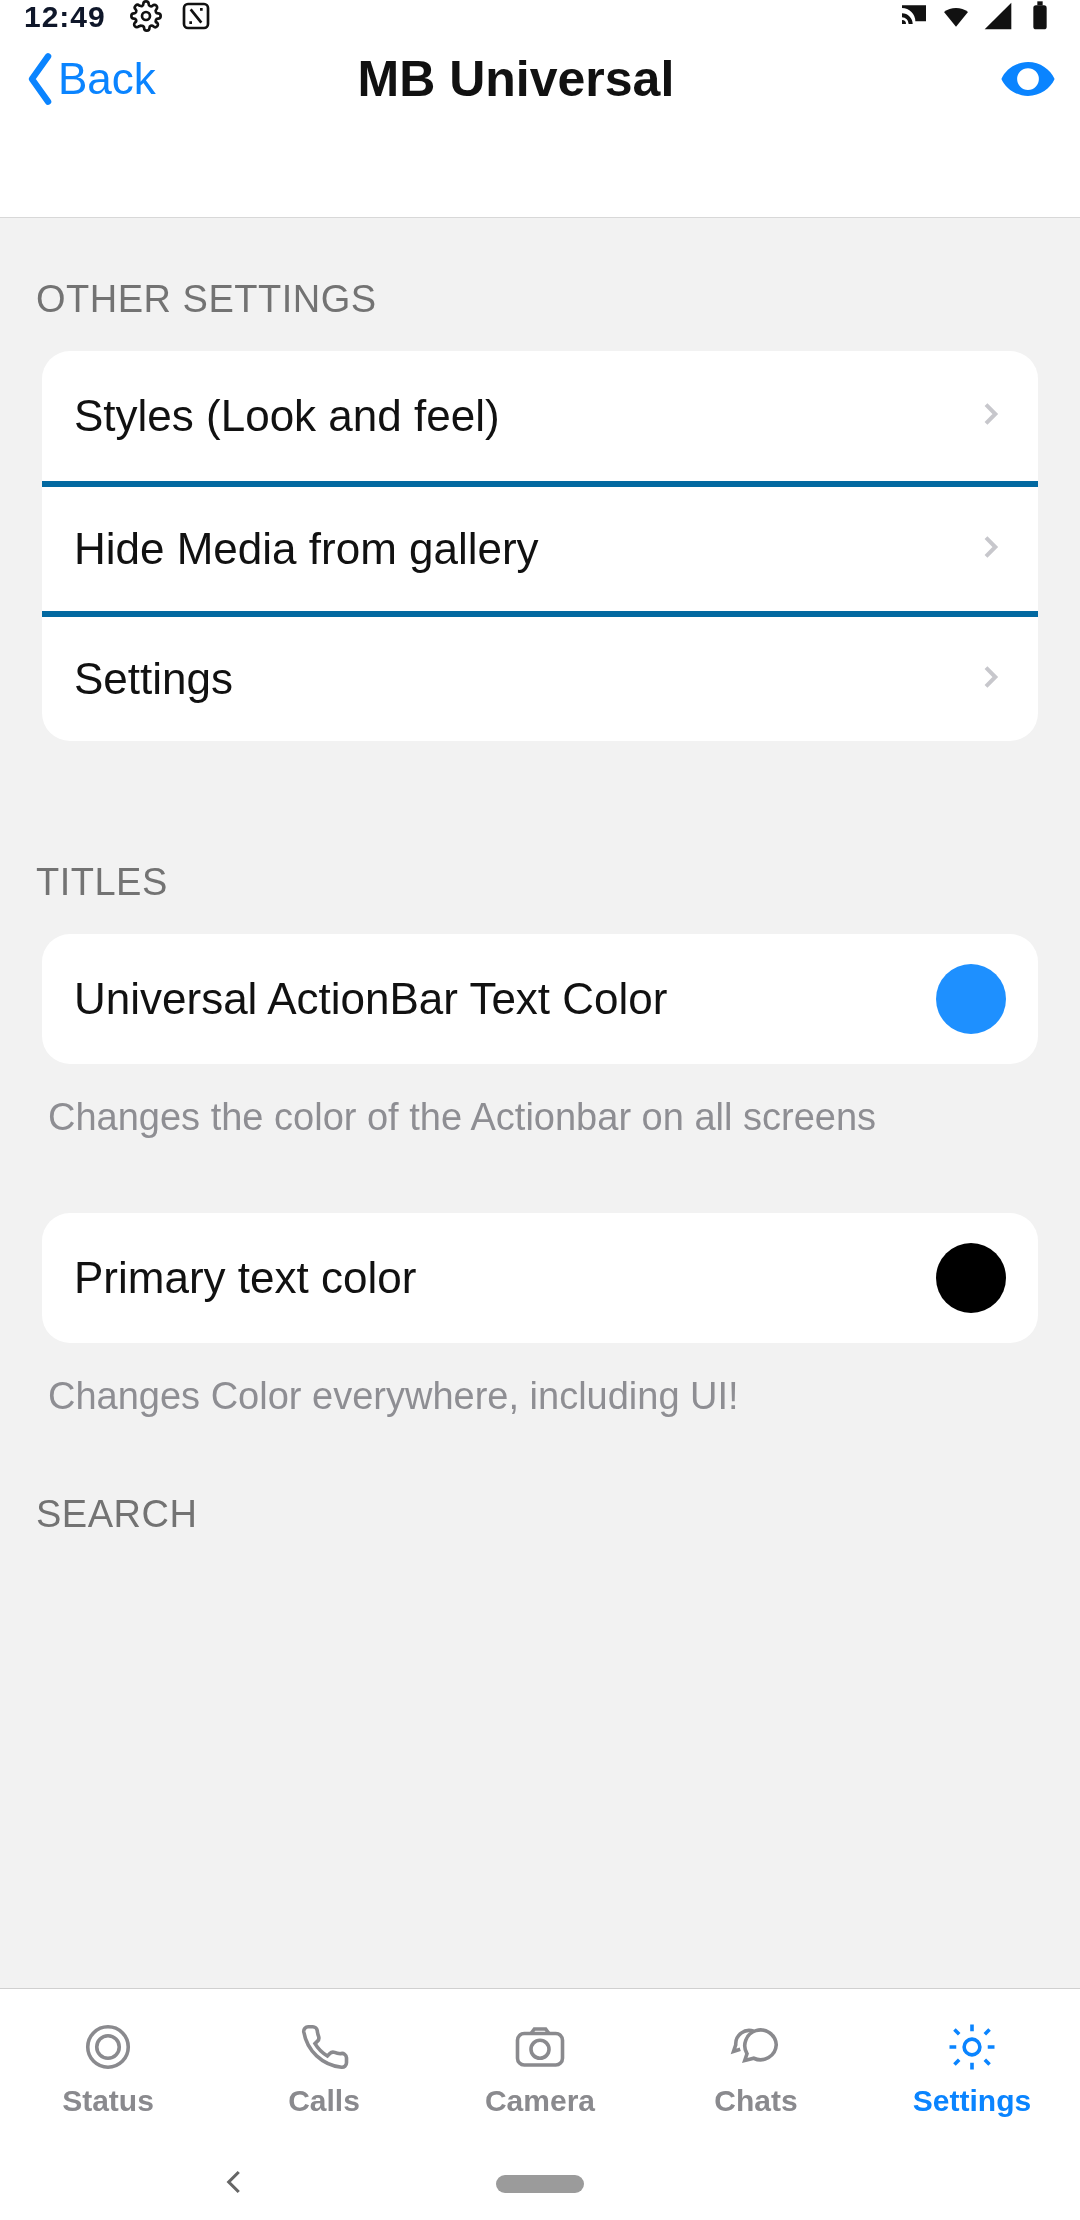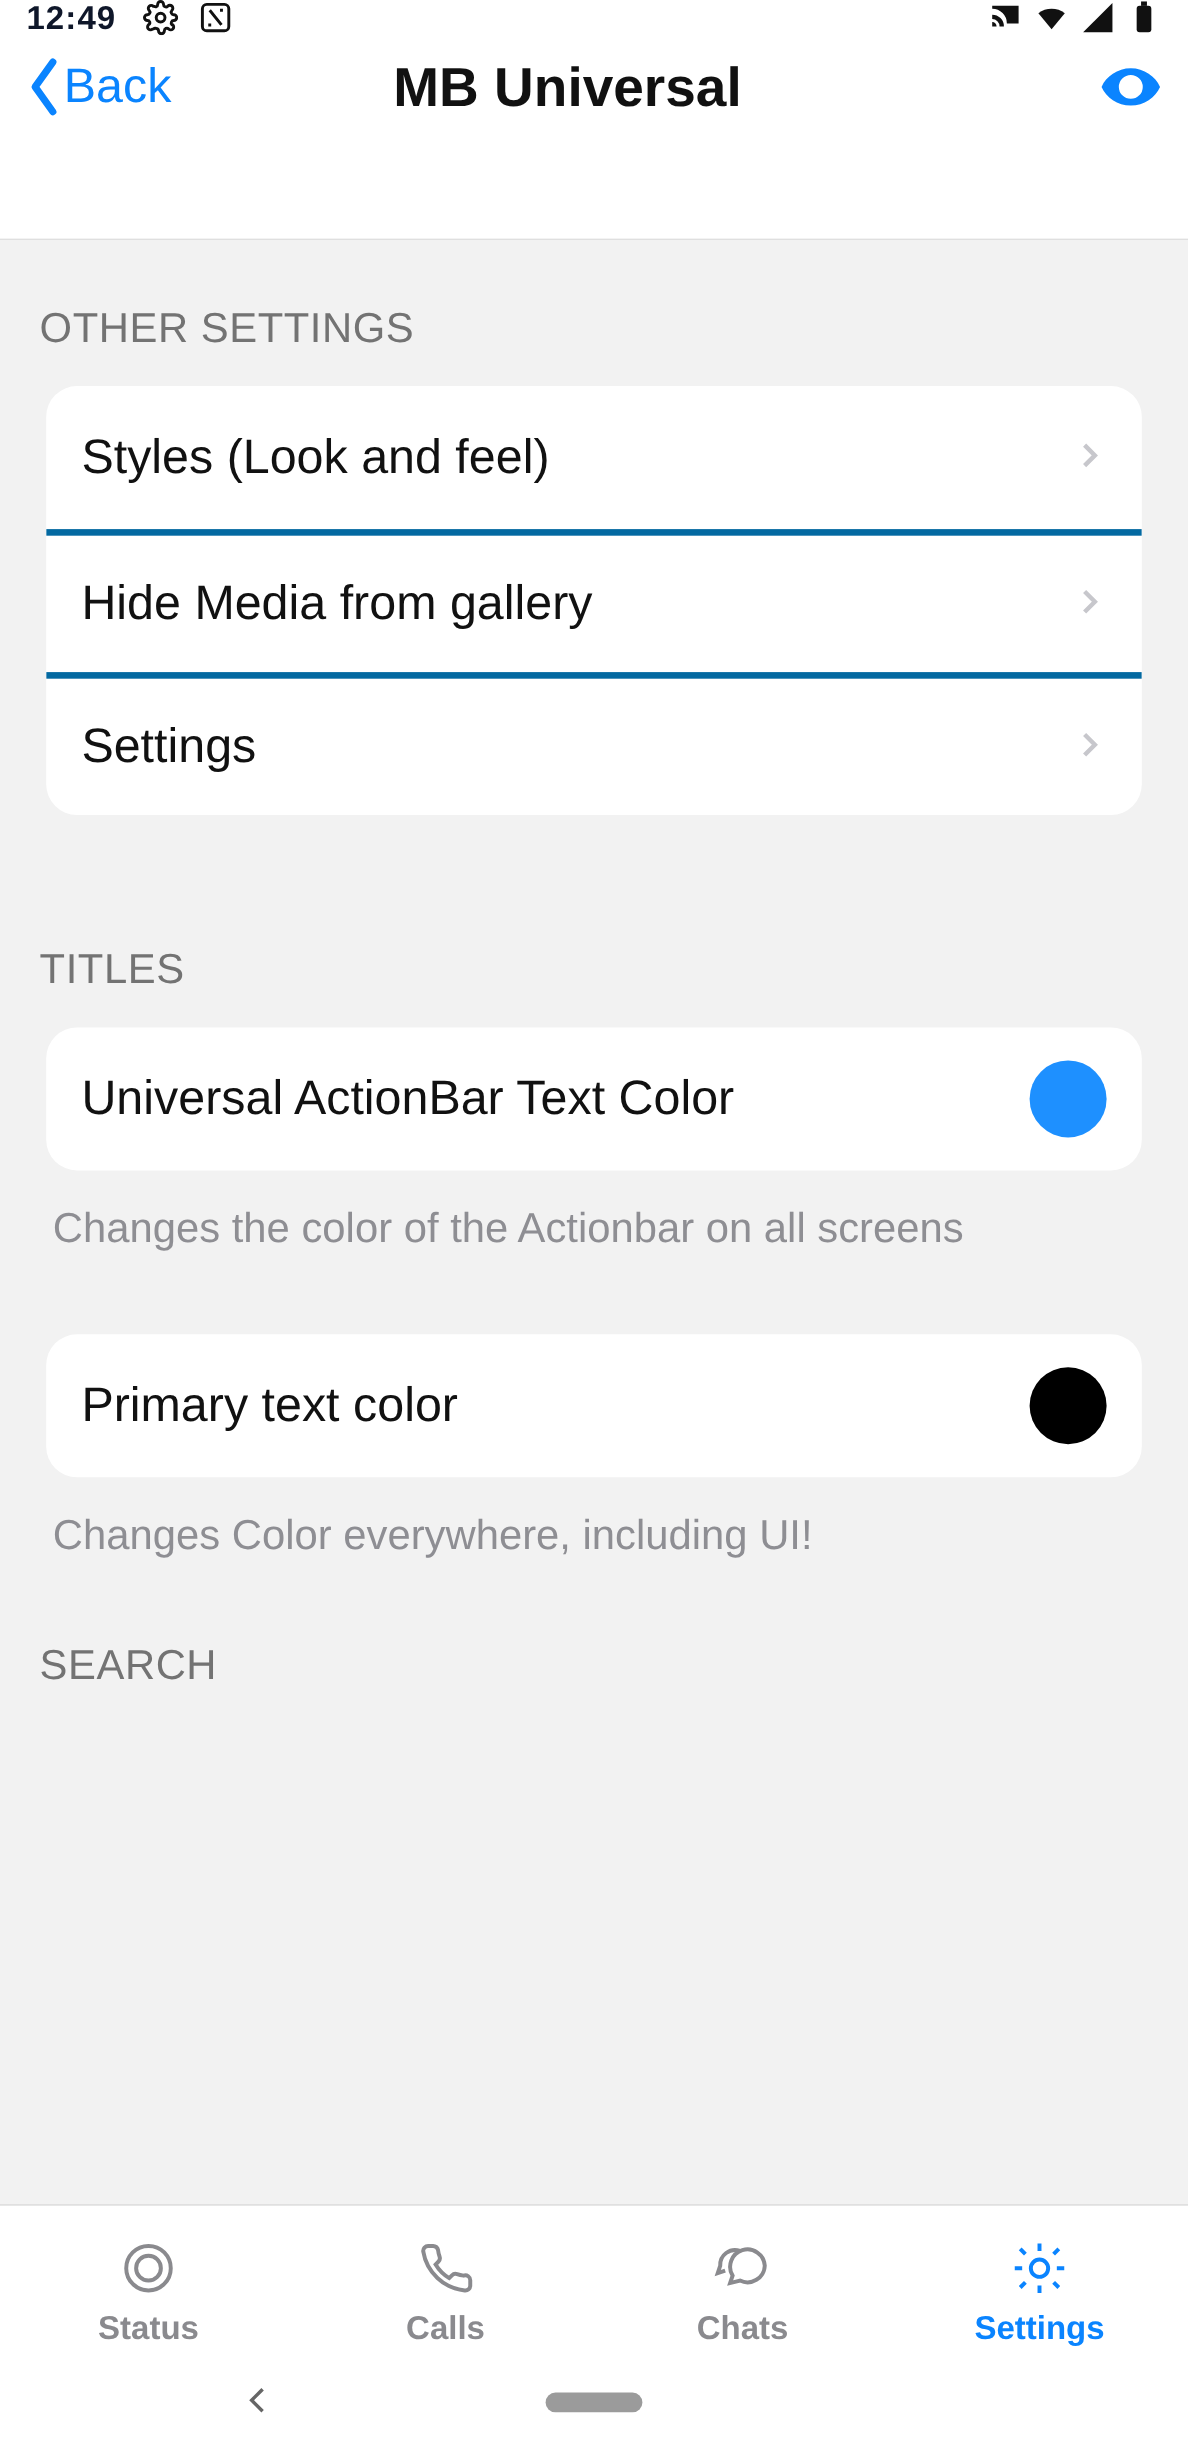--- a/index.html
+++ b/index.html
@@ -33,21 +33,21 @@
   .row:first-child { border-top: none; }
   .row-label { font-size: 44px; color: #111; flex: 1; }
   .chevron svg { width: 32px; height: 32px; }
   .chevron { color: #c7c7cc; }
 
   .color-circle { width: 70px; height: 70px; border-radius: 50%; }
 
   .desc { font-size: 38px; color: #8e8e93; padding: 28px 48px 0 48px; line-height: 1.35; }
 
   
-  .tabbar { position:absolute; left:0; right:0; bottom: 56px; height: 160px; background:#fff; border-top:1px solid #d0d0d0; display:flex; }
+  .tabbar { position:absolute; left:0; right:0; bottom: 72px; height: 160px; background:#fff; border-top:1px solid #d0d0d0; display:flex; }
   .tab { flex:1; display:flex; flex-direction:column; align-items:center; justify-content:center; gap:6px; color:#8a8a8e; }
   .tab.active { color:#0a84ff; }
   .tab svg { width:68px; height:54px; }
   .tab-label { font-size:30px; font-weight:600; }
 
   
   .navbar { position:absolute; bottom:0; left:0; right:0; height:72px; background:#fff; display:flex; align-items:center; justify-content:center; }
   .nav-back { position:absolute; left:220px; color:#666; }
   .nav-pill { width: 88px; height: 18px; background:#9b9b9b; border-radius: 10px; }
 </style>
@@ -172,20 +172,30 @@
     </span>
     <span class="tab-label">Status</span>
   </div>
   <div class="tab">
     <span>
       <svg viewBox="0 0 24 24" fill="none" stroke="currentColor" stroke-width="1.6">
           <path d="M22 17v2a2 2 0 0 1-2.2 2A19 19 0 0 1 3 5.2 2 2 0 0 1 5 3h2a2 2 0 0 1 2 1.7c.1.9.3 1.8.6 2.6a2 2 0 0 1-.5 2.1L8 10.5a16 16 0 0 0 5.5 5.5l1.1-1.1a2 2 0 0 1 2.1-.5c.8.3 1.7.5 2.6.6A2 2 0 0 1 22 17z"></path>
         </svg>
     </span>
     <span class="tab-label">Calls</span>
+  </div>
+  <div class="tab">
+    <span>
+      <svg viewBox="0 0 24 24" fill="none" stroke="currentColor" stroke-width="1.6">
+          <rect x="2" y="6" width="20" height="14" rx="3"></rect>
+          <circle cx="12" cy="13" r="4"></circle>
+          <path d="M8 6l1.5-2h5L16 6"></path>
+        </svg>
+    </span>
+    <span class="tab-label">Camera</span>
   </div>
   <div class="tab">
     <span>
       <svg viewBox="0 0 24 24" fill="none" stroke="currentColor" stroke-width="1.6">
           <path d="M21 11a7 7 0 0 1-10 6l-4 1 1-3A7 7 0 1 1 21 11z"></path>
           <path d="M11 5a6 6 0 0 0-8 6l-1 3 3-1"></path>
         </svg>
     </span>
     <span class="tab-label">Chats</span>
   </div>

